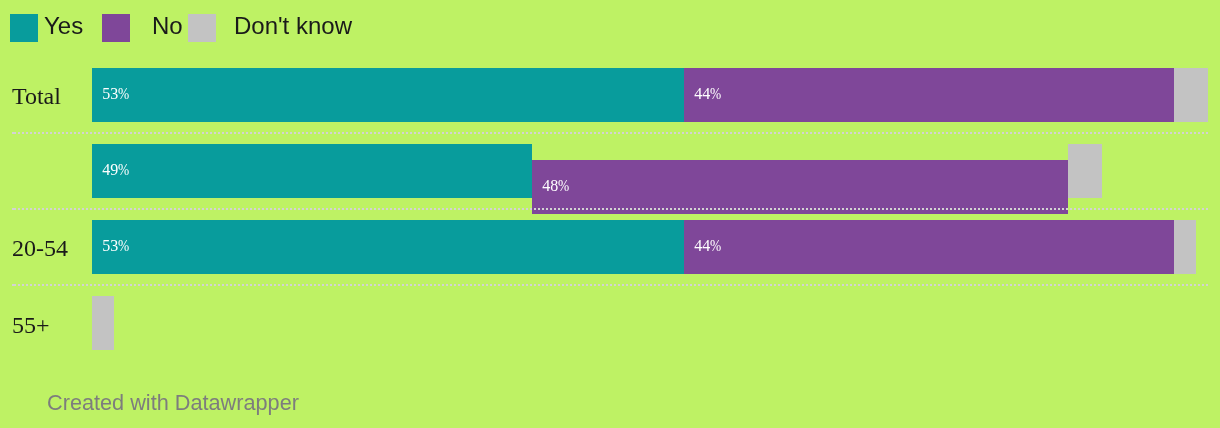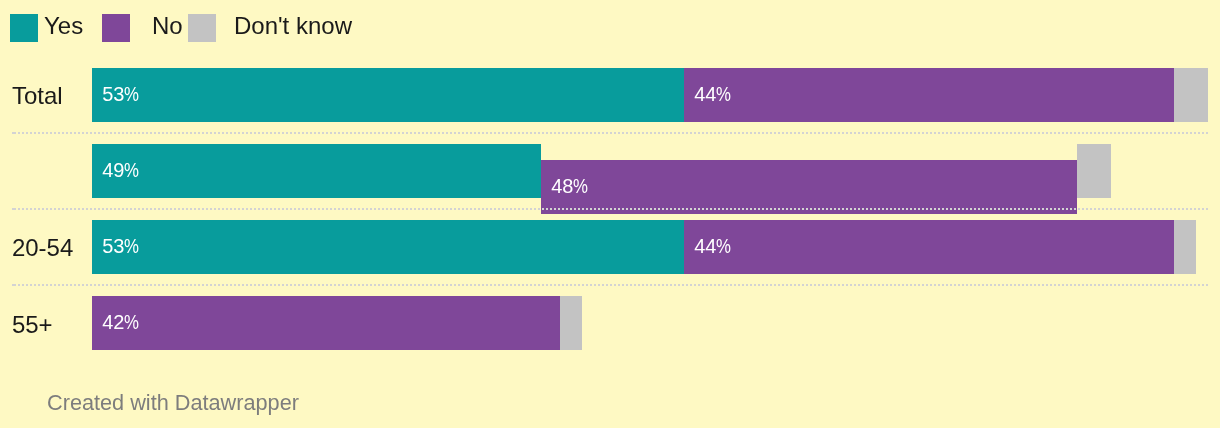--- a/index.html
+++ b/index.html
@@ -1,39 +1,39 @@
 <!DOCTYPE html>
 <html><head>
 <meta charset="utf-8">
 <title>Stacked bar chart</title>
 <style>
   html,body{margin:0;padding:0;}
   body{width:1220px;height:428px;background:#ffffff;
        font-family:"Liberation Sans",sans-serif;
        -webkit-font-smoothing:antialiased;overflow:hidden;}
-  .chart{position:relative;width:1220px;height:428px;background:#fef9c3;}
+  .chart{position:relative;width:1220px;height:428px;background:#bef264;}
 
   
   .legend{position:absolute;left:0;top:0;width:1220px;height:56px;}
   .legend-item{position:absolute;top:0;height:56px;}
   .legend-swatch{position:absolute;left:0;top:14px;width:28px;height:28px;}
   .legend-label{position:absolute;top:11.6px;height:28px;line-height:28px;
                 font-size:24px;color:#1a1a1a;white-space:nowrap;
                 transform:translateZ(0);-webkit-font-smoothing:antialiased;}
 
   
   .rows{position:absolute;left:0;top:0;width:1220px;height:372px;}
-  .row{position:absolute;left:0;width:1220px;height:54px;}
+  .row{position:absolute;left:0;width:1220px;height:54px;font-family:Liberation Serif, serif;}
   .row-label{position:absolute;left:11.9px;top:1.9px;height:54px;line-height:54px;
              font-size:24px;color:#1a1a1a;white-space:nowrap;
              transform:translateZ(0);-webkit-font-smoothing:antialiased;}
   .bar{position:absolute;left:92px;top:0;width:1116px;height:54px;display:flex;}
   .seg{position:relative;height:54px;}
   .seg-label{position:absolute;left:10.2px;top:-0.5px;height:54px;line-height:54px;
-             font-size:20px;color:#ffffff;white-space:nowrap;
+             font-size:16px;color:#ffffff;white-space:nowrap;
              transform:translateZ(0);-webkit-font-smoothing:antialiased;}
   .pct{display:inline-block;transform:scaleX(0.84);transform-origin:left center;}
 
   
   .sep{position:absolute;left:12px;width:1196px;height:2px;
        background:repeating-linear-gradient(to right,
                   rgba(255,255,255,0) 0 2px, #d3d3d3 2px 4px);}
   .sep::before{content:"";position:absolute;left:0;top:0;width:2px;height:2px;background:#d3d3d3;}
 
   
@@ -72,21 +72,21 @@
         <div class="seg" style="background: rgb(127, 71, 153); width: 490px;">
           <span class="seg-label">44<span class="pct">%</span></span>
         </div>
         <div class="seg" style="background: rgb(195, 195, 195); width: 34px;"></div>
       </div>
     </div>
     <div class="sep" style="top:131.9px"></div>
 
     <div class="row" style="top:143.55px">
       <div class="bar">
-        <div class="seg" style="background: rgb(8, 156, 156); width: 440px; padding-left: 9px;">
+        <div class="seg" style="background: rgb(8, 156, 156); width: 440px;">
           <span class="seg-label">49<span class="pct">%</span></span>
         </div>
         <div class="seg" style="background: rgb(127, 71, 153); width: 536px; margin-top: 16px;">
           <span class="seg-label">48<span class="pct">%</span></span>
         </div>
         <div class="seg" style="background: rgb(195, 195, 195); width: 34px;"></div>
       </div>
     </div>
     <div class="sep" style="top:207.95px"></div>
 
@@ -100,23 +100,20 @@
           <span class="seg-label">44<span class="pct">%</span></span>
         </div>
         <div class="seg" style="background: rgb(195, 195, 195); width: 22px;"></div>
       </div>
     </div>
     <div class="sep" style="top:284px"></div>
 
     <div class="row" style="top:295.65px">
       <div class="row-label">55+</div>
       <div class="bar">
-        <div class="seg" style="background: rgb(127, 71, 153); width: 468px;">
-          <span class="seg-label">42<span class="pct">%</span></span>
-        </div>
         <div class="seg" style="background: rgb(195, 195, 195); width: 22px;"></div>
       </div>
     </div>
 
   </div>
 
   <div class="footer">Created with Datawrapper</div>
 </div>
 
 </body></html>

